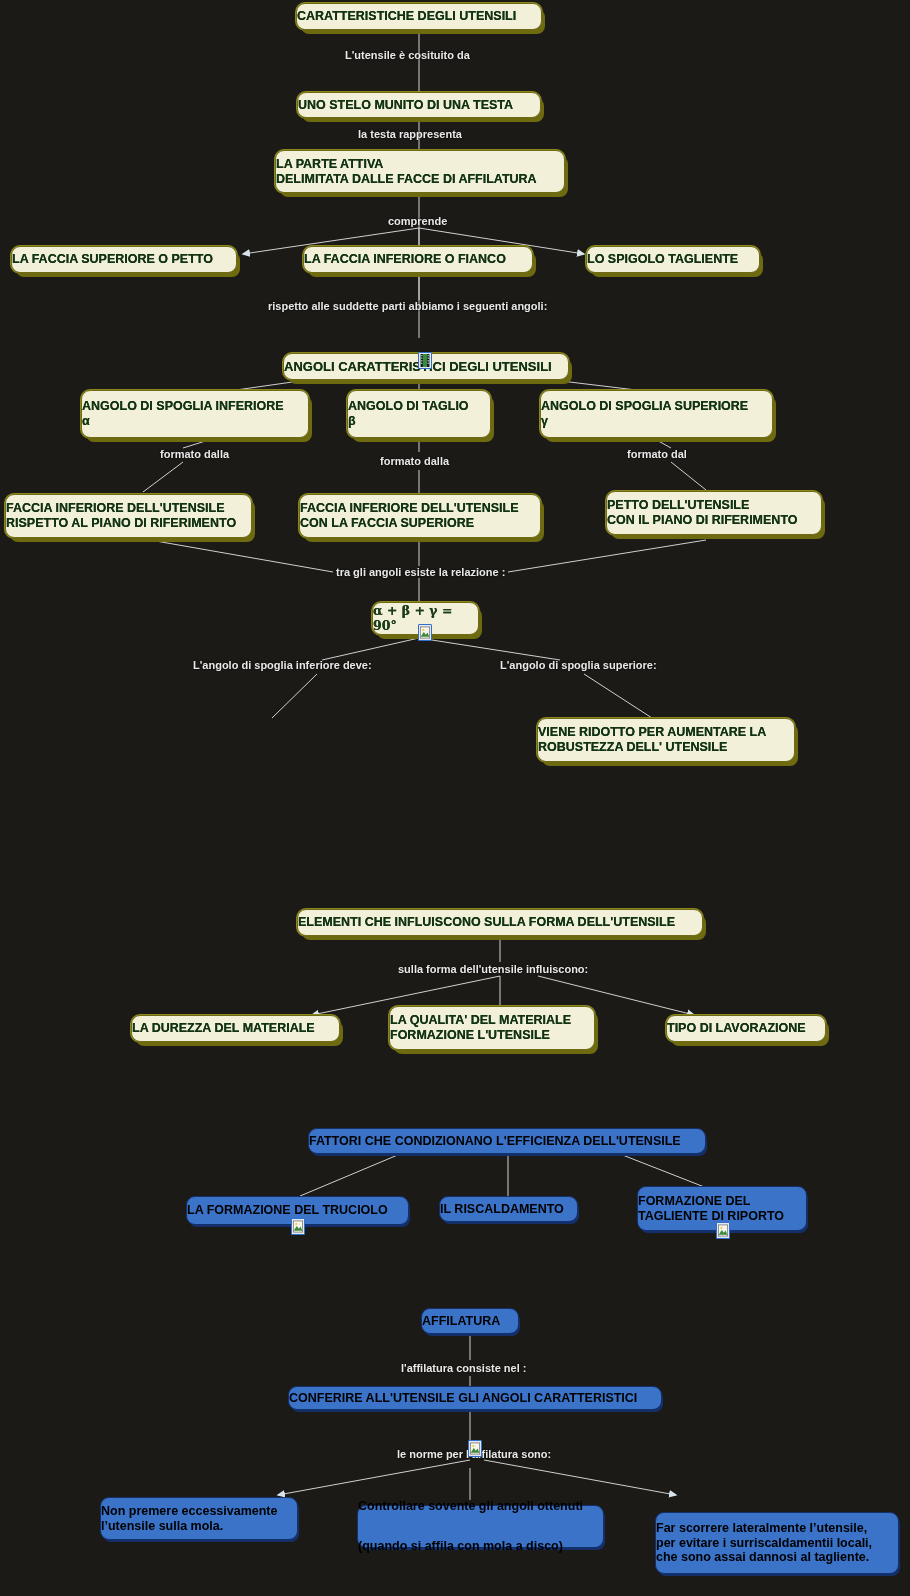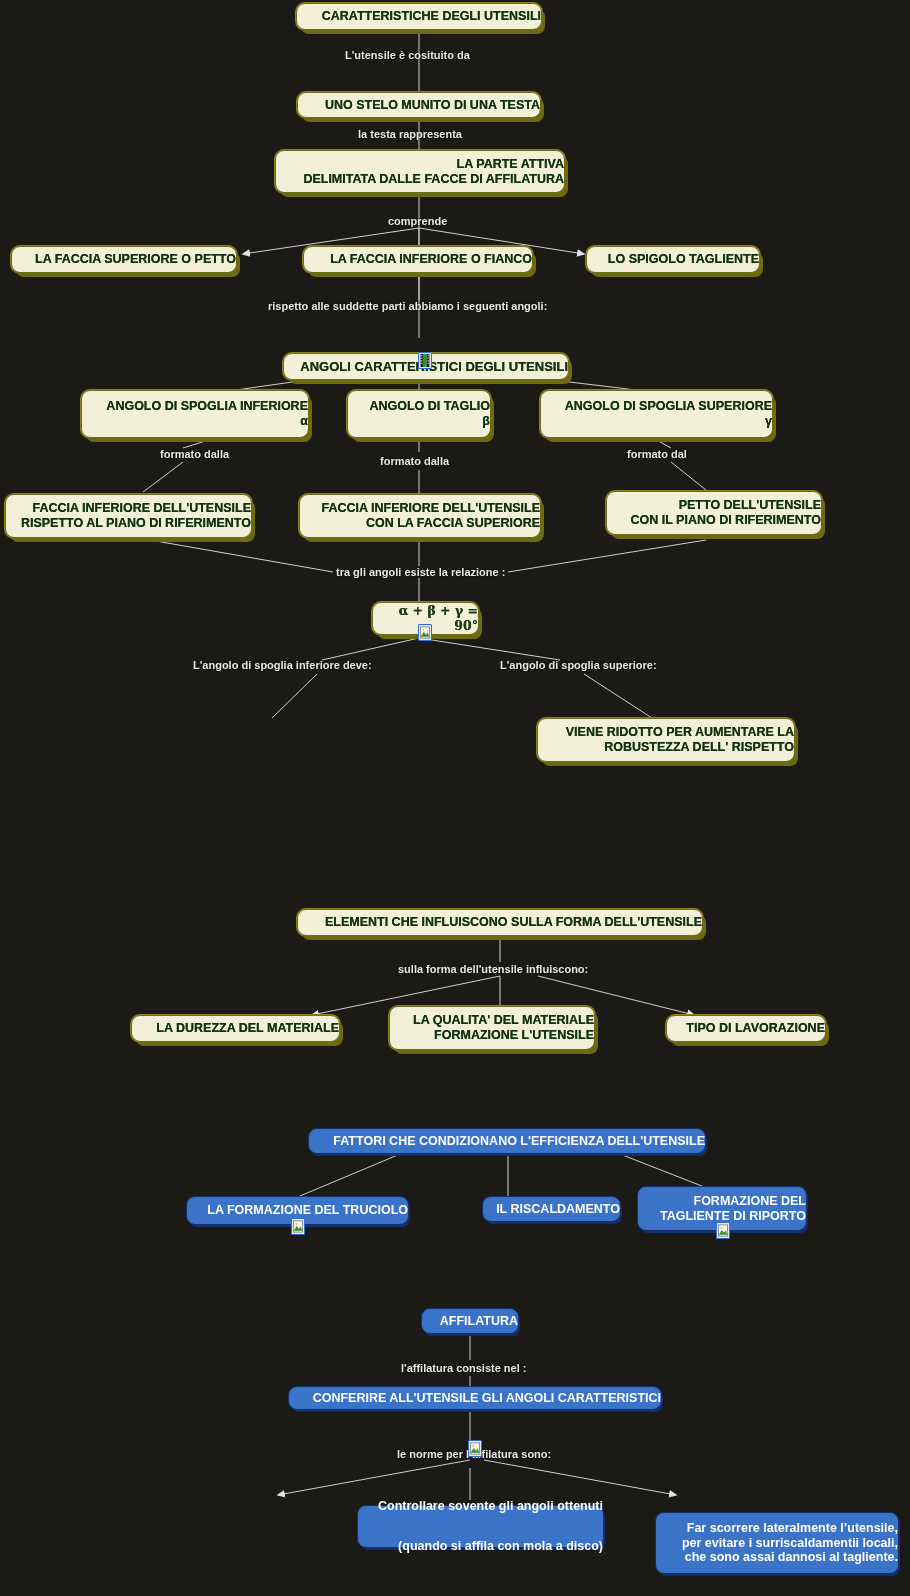--- a/index.html
+++ b/index.html
@@ -11,41 +11,41 @@
     font-family:"Liberation Sans",sans-serif;
   }
   #canvas{position:absolute;inset:0;width:910px;height:1596px;}
   svg.links{position:absolute;left:0;top:0;width:910px;height:1596px;pointer-events:none;}
 
   
   .node{
     position:absolute;
     box-sizing:border-box;
     display:flex;align-items:center;justify-content:center;
-    text-align:right;
+    text-align:left;
     border-radius:9px;
     line-height:1.18;
     z-index:3;
   }
   .node .lbl{display:block;width:100%;}
 
   
   .n-cream{
     background:#f2f0d8;
     border:1.5px solid #6e6a18;
     color:#123312;
     font-weight:bold;
     box-shadow:4px 5px 0 -1px #6e6a10, 0 0 0 1px #8b8718;
     text-shadow:0 0 0 #123312;
   }
   
   .n-blue{
     background:#3a73c8;
     border:1.5px solid #14306b;
-    color:#ffffff;
+    color:#000000;
     font-weight:bold;
     box-shadow:2px 3px 0 -1px #13306c;
   }
 
   
   .linklabel{
     position:absolute;
     color:#e9e9e9;
     font-size:11px;
     font-weight:bold;
@@ -222,21 +222,21 @@
       <circle cx="5" cy="5.6" r="1.2" fill="#f2c33a"></circle>
       <path d="M2 13.5 L5.6 8 L8 11 L10 8.6 L12 13.5 z" fill="#3a8a3a"></path>
       </svg>
   </span>
 
   <div class="linklabel" style="left:193px;top:659px;">L'angolo di spoglia inferiore deve:</div>
   <div class="linklabel" style="left:500px;top:659px;">L'angolo di spoglia superiore:</div>
 
   <div class="node n-cream" style="left:537px;top:718px;width:258px;height:44px;font-size:12.5px;flex-direction:column;">
     <span class="lbl">VIENE RIDOTTO PER AUMENTARE LA</span>
-    <span class="lbl">ROBUSTEZZA DELL' RISPETTO</span>
+    <span class="lbl">ROBUSTEZZA DELL' UTENSILE</span>
   </div>
 
   <div class="node n-cream" style="left:297px;top:909px;width:406px;height:27px;font-size:12.5px;">
     <span class="lbl">ELEMENTI CHE INFLUISCONO SULLA FORMA DELL'UTENSILE</span>
   </div>
   <div class="linklabel" style="left:398px;top:963px;text-align:center;">sulla forma dell'utensile influiscono:</div>
 
   <div class="node n-cream" style="left:131px;top:1015px;width:209px;height:27px;font-size:12.5px;">
     <span class="lbl">LA DUREZZA DEL MATERIALE</span>
   </div>
@@ -256,21 +256,21 @@
     <span class="lbl">LA FORMAZIONE DEL TRUCIOLO</span>
   </div>
   <span class="nodeicon" style="left:291px;top:1218px;">
     <svg viewBox="0 0 14 17">
         <rect x="1.5" y="2" width="11" height="13" fill="#f4f4ea" stroke="#555" stroke-width=".7"></rect>
       <circle cx="5" cy="5.6" r="1.2" fill="#f2c33a"></circle>
       <path d="M2 13.5 L5.6 8 L8 11 L10 8.6 L12 13.5 z" fill="#3a8a3a"></path>
       </svg>
   </span>
 
-  <div class="node n-blue" style="left:439px;top:1196px;width:139px;height:26px;font-size:12.5px;margin-left:43px;">
+  <div class="node n-blue" style="left:439px;top:1196px;width:139px;height:26px;font-size:12.5px;">
     <span class="lbl">IL RISCALDAMENTO</span>
   </div>
 
   <div class="node n-blue" style="left:637px;top:1186px;width:170px;height:45px;font-size:12.5px;flex-direction:column;">
     <span class="lbl">FORMAZIONE DEL</span>
     <span class="lbl">TAGLIENTE DI RIPORTO</span>
   </div>
   <span class="nodeicon" style="left:716px;top:1222px;">
     <svg viewBox="0 0 14 17">
         <rect x="1.5" y="2" width="11" height="13" fill="#f4f4ea" stroke="#555" stroke-width=".7"></rect>
@@ -289,20 +289,24 @@
   </div>
   <div class="linklabel" style="left:397px;top:1448px;">le norme per l'affilatura sono:</div>
   <span class="nodeicon" style="left:468px;top:1440px;">
     <svg viewBox="0 0 14 17">
         <rect x="1.5" y="2" width="11" height="13" fill="#f4f4ea" stroke="#555" stroke-width=".7"></rect>
       <circle cx="5" cy="5.6" r="1.2" fill="#f2c33a"></circle>
       <path d="M2 13.5 L5.6 8 L8 11 L10 8.6 L12 13.5 z" fill="#3a8a3a"></path>
       </svg>
   </span>
 
+  <div class="node n-blue" style="left:100px;top:1497px;width:198px;height:43px;font-size:12.5px;flex-direction:column;">
+    <span class="lbl">Non premere eccessivamente</span>
+    <span class="lbl">l’utensile sulla mola.</span>
+  </div>
   <div class="node n-blue" style="left:357px;top:1505px;width:247px;height:43px;font-size:12.5px;flex-direction:column;gap:25px;">
     <span class="lbl">Controllare sovente gli angoli ottenuti</span>
     <span class="lbl">(quando si affila con mola a disco)</span>
   </div>
   <div class="node n-blue" style="left:655px;top:1512px;width:244px;height:62px;font-size:12.5px;flex-direction:column;">
     <span class="lbl">Far scorrere lateralmente l’utensile,</span>
     <span class="lbl">per evitare  i surriscaldamentii locali,</span>
     <span class="lbl">che sono assai dannosi al tagliente.</span>
   </div>
 

